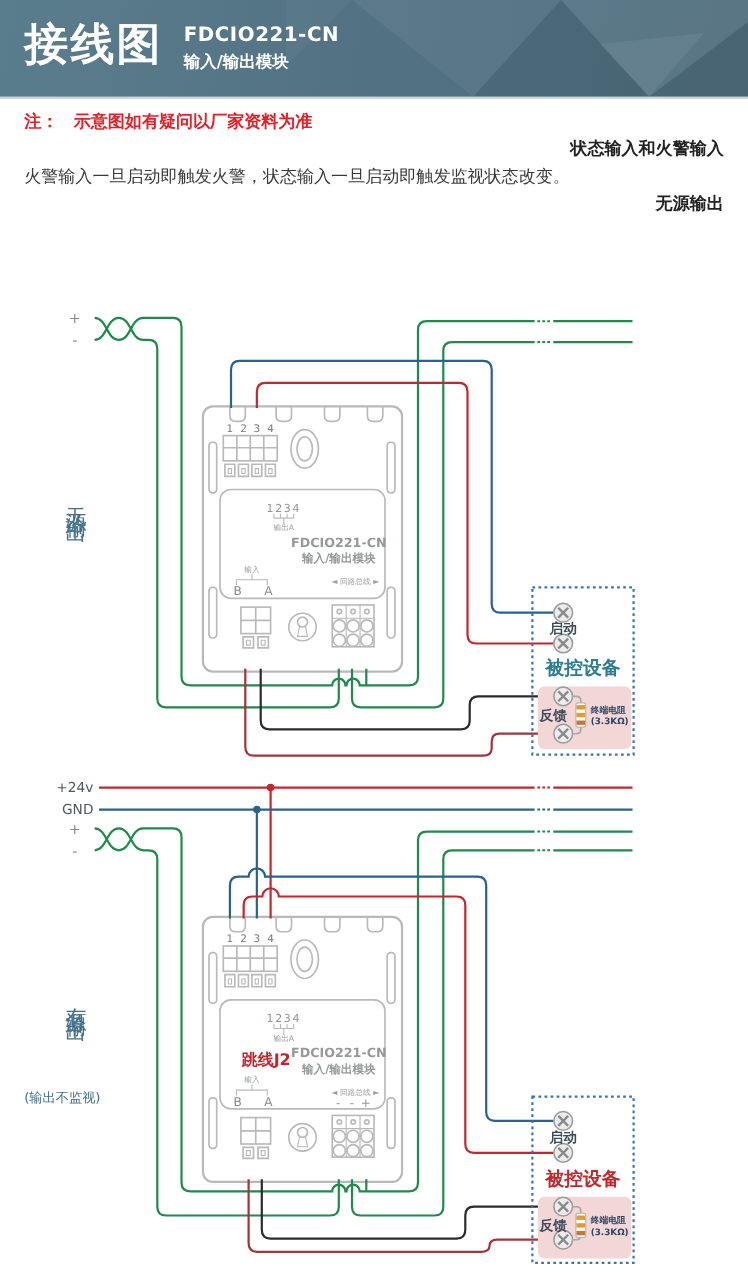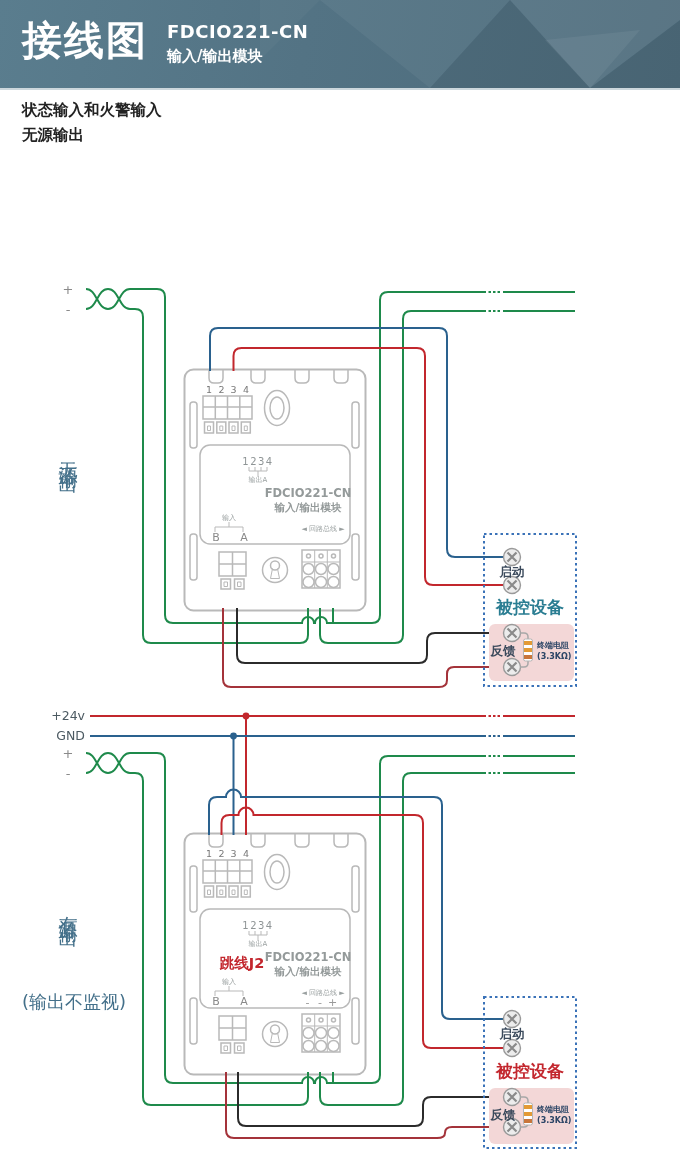--- a/index.html
+++ b/index.html
@@ -9,26 +9,26 @@
     background:linear-gradient(100deg,#5a7d8e 0%,#537384 45%,#4c6a7a 100%);
     border-bottom:2px solid #ccd7dc;overflow:hidden;}
   .header .facets{position:absolute;right:0;top:0;height:100%;}
   .header .title{position:absolute;left:22px;top:13px;color:#fff;font-size:40px;font-weight:bold;letter-spacing:2px;font-family:Liberation Serif, serif;}
   .header .model{position:absolute;left:167px;top:21px;color:#fff;font-size:18px;font-weight:600;letter-spacing:.5px;}
   .header .sub{position:absolute;left:167px;top:47px;color:#fff;font-size:15px;font-weight:600;}
   
   .intro{position:absolute;left:22px;top:98px;width:636px;font-size:15.5px;line-height:25px;color:#3a3a3a;}
   .note{color:#e41f25;font-weight:bold;}
   .note .nlabel{margin-right:14px;}
-  .h{font-weight:bold;color:#222;}
+  .h{font-weight:bold;color:#222;text-align:right;}
   
   .diagram{position:absolute;left:0;top:0;width:680px;height:1159px;}
   .vlabel{position:absolute;writing-mode:vertical-rl;text-orientation:upright;color:#44708a;
     font-size:19px;letter-spacing:4px;font-weight:500;}
-  .vnote{position:absolute;left:22px;top:990px;width:120px;color:#44708a;font-size:18px;font-weight:500;}
+  .vnote{position:absolute;left:22px;top:990px;width:120px;color:#44708a;font-size:12px;font-weight:500;}
   svg text{user-select:none;}
 </style>
 </head>
 <body>
 
 <svg class="diagram" viewBox="0 0 680 1159" xmlns="http://www.w3.org/2000/svg">
   <defs>
 
     <g id="screw">
       <circle r="8.5" fill="#ececec" stroke="#9a9a9a" stroke-width="1.4"></circle>
@@ -216,19 +216,21 @@
     <polygon points="330,88 420,20 420,88" fill="rgba(0,0,0,0.05)"></polygon>
     <polygon points="0,60 60,0 0,0" fill="rgba(255,255,255,0.03)"></polygon>
     <polygon points="285,40 330,88 380,30" fill="rgba(255,255,255,0.06)"></polygon>
   </svg>
   <div class="title">接线图</div>
   <div class="model">FDCIO221-CN</div>
   <div class="sub">输入/输出模块</div>
 </div>
 
 <div class="intro">
+  <div class="note"><span class="nlabel">注：</span><span>示意图如有疑问以厂家资料为准</span></div>
   <div class="h">状态输入和火警输入</div>
+  <div>火警输入一旦启动即触发火警，状态输入一旦启动即触发监视状态改变。</div>
   <div class="h">无源输出</div>
 </div>
 
 <div class="vlabel" style="left:56px;top:447px;">无源输出</div>
 <div class="vlabel" style="left:56px;top:901px;">有源输出</div>
 <div class="vnote">(输出不监视)</div>
 
 </body></html>

